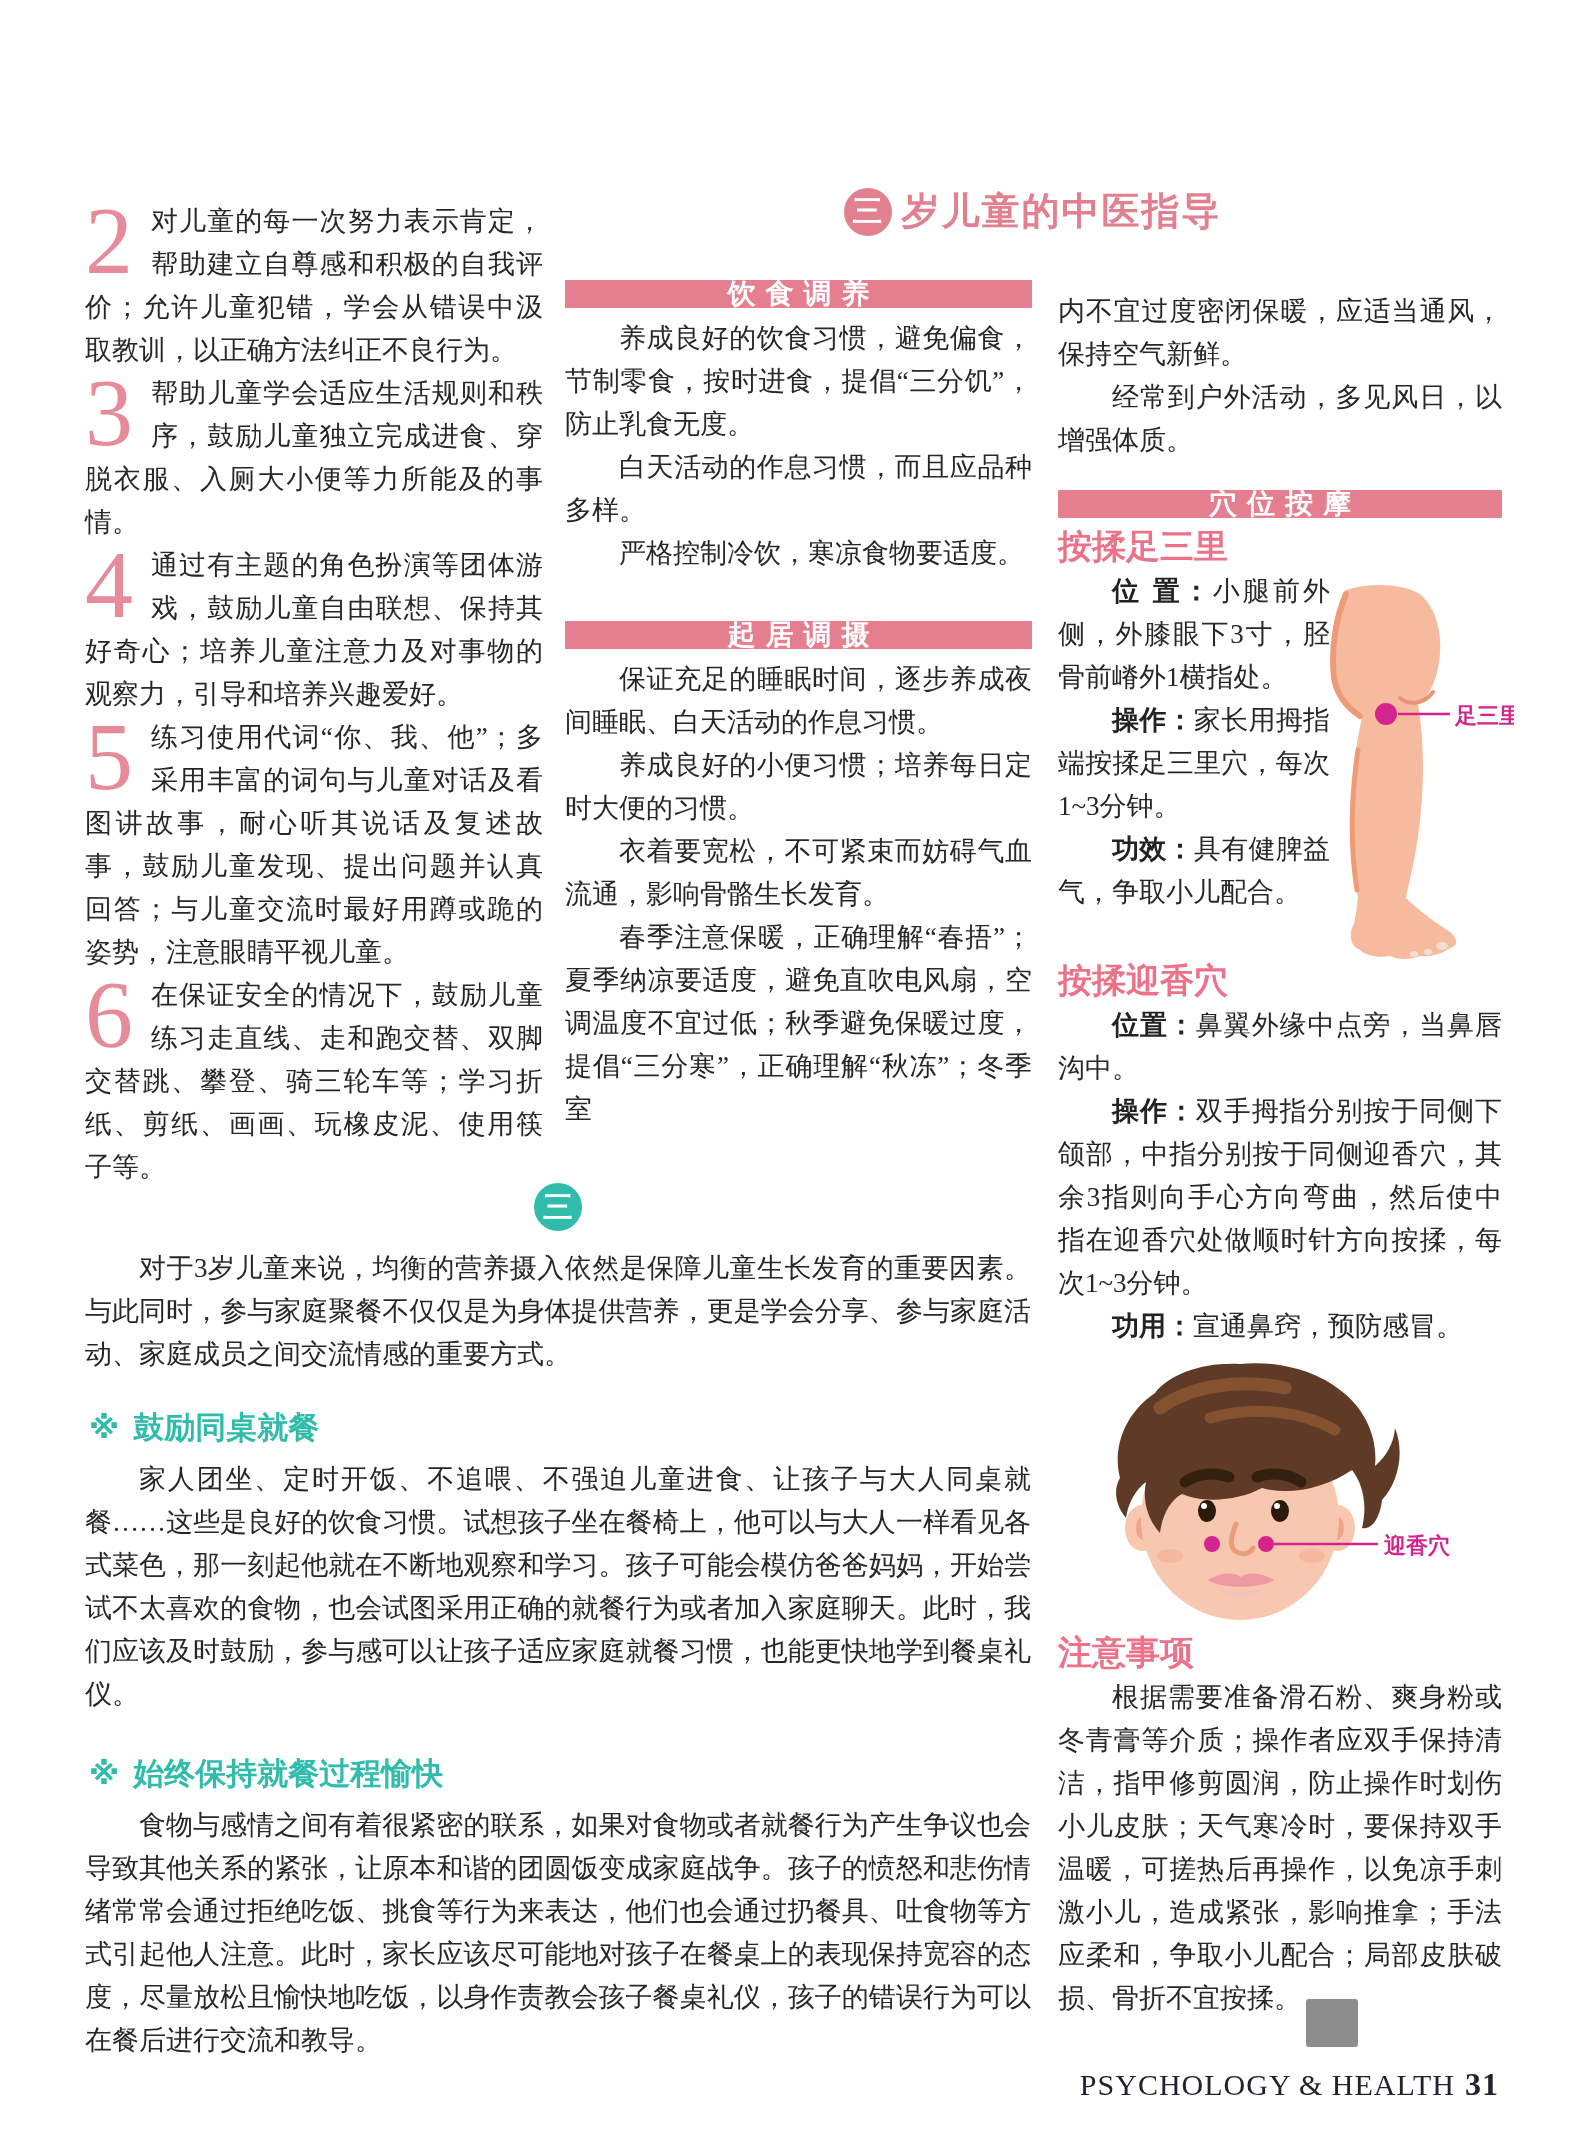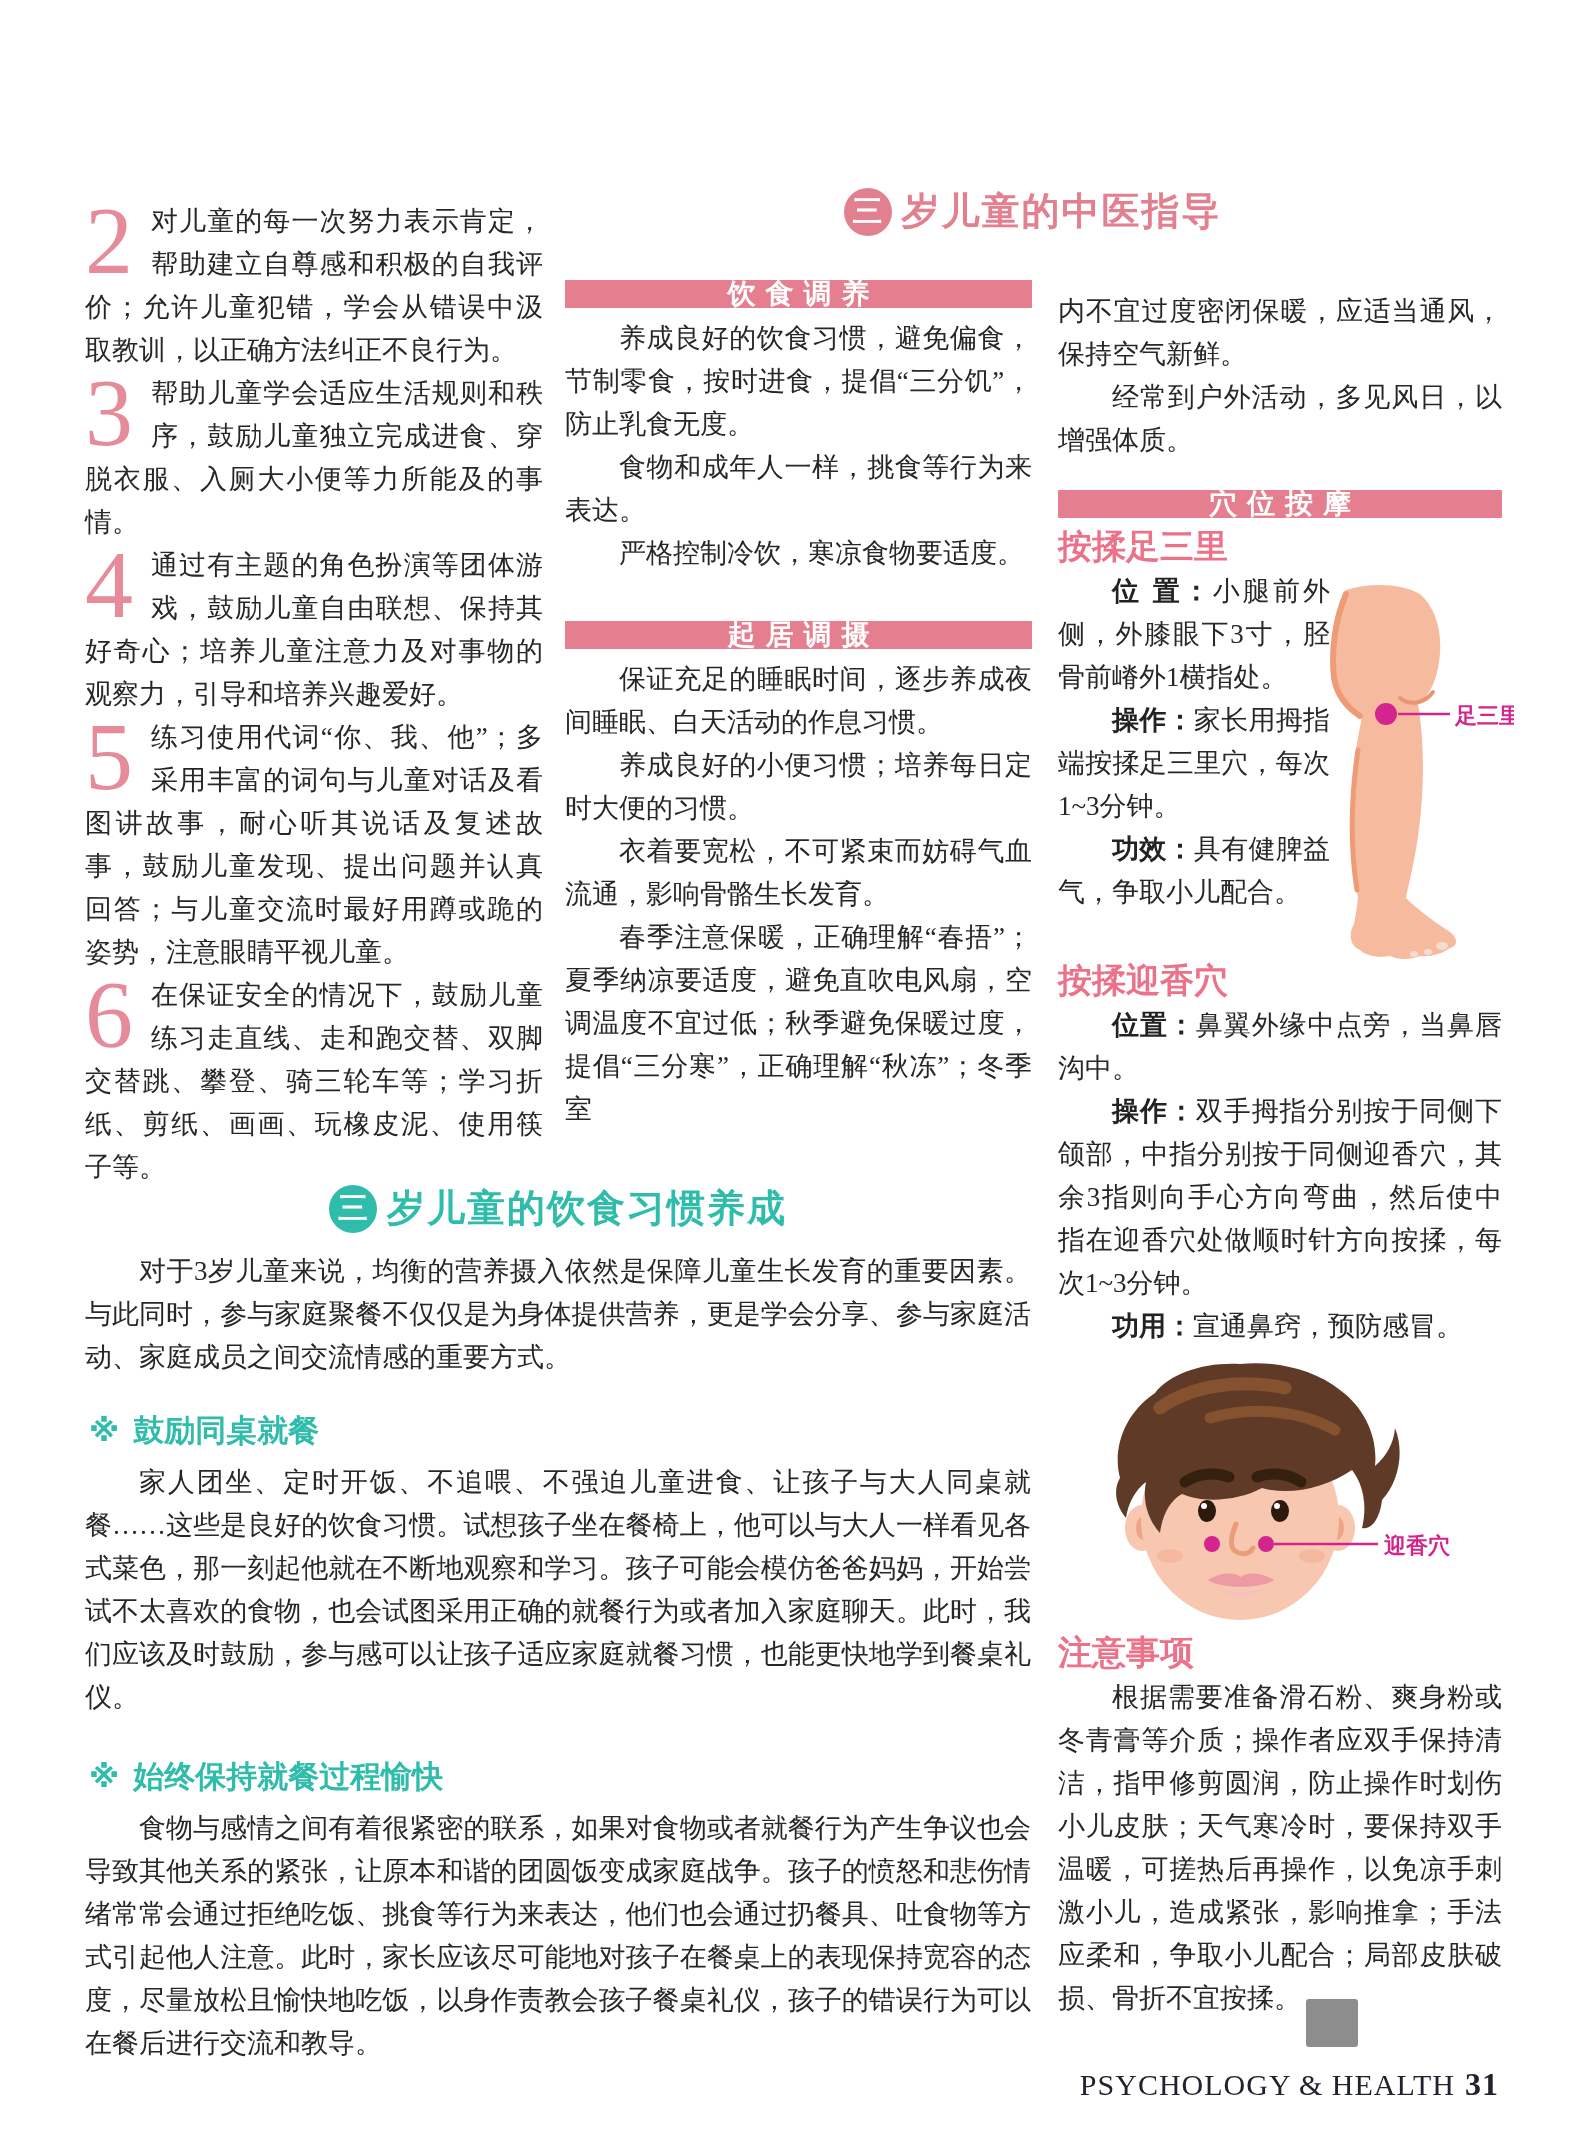--- a/index.html
+++ b/index.html
@@ -99,21 +99,21 @@
   </div>
 
   <div class="main-title t-pink tcm-title">
     <span class="badge">三</span>
     <span class="title-text">岁儿童的中医指导</span>
   </div>
 
   <div class="col-mid">
     <div class="banner">饮食调养</div>
     <p class="body indent">养成良好的饮食习惯，避免偏食，节制零食，按时进食，提倡“三分饥”，防止乳食无度。</p>
-    <p class="body indent">食物和成年人一样，挑食等行为来表达。</p>
+    <p class="body indent">白天活动的作息习惯，而且应品种多样。</p>
     <p class="body indent">严格控制冷饮，寒凉食物要适度。</p>
     <div class="banner second">起居调摄</div>
     <p class="body indent">保证充足的睡眠时间，逐步养成夜间睡眠、白天活动的作息习惯。</p>
     <p class="body indent">养成良好的小便习惯；培养每日定时大便的习惯。</p>
     <p class="body indent">衣着要宽松，不可紧束而妨碍气血流通，影响骨骼生长发育。</p>
     <p class="body indent">春季注意保暖，正确理解“春捂”；夏季纳凉要适度，避免直吹电风扇，空调温度不宜过低；秋季避免保暖过度，提倡“三分寒”，正确理解“秋冻”；冬季室</p>
   </div>
 
   <div class="col-right">
     <p class="body">内不宜过度密闭保暖，应适当通风，保持空气新鲜。</p>
@@ -200,21 +200,20 @@
           <span>健</span>
           <span>心</span>
           <span>康</span>
           <span>理</span>
         </span></p>
   </div>
 
   <div class="section-bottom">
     <div class="main-title t-teal bottom-title">
       <span class="badge">三</span>
-      <span class="title-text">岁儿童的饮食习惯养成</span>
     </div>
     <p class="body indent intro">对于3岁儿童来说，均衡的营养摄入依然是保障儿童生长发育的重要因素。与此同时，参与家庭聚餐不仅仅是为身体提供营养，更是学会分享、参与家庭活动、家庭成员之间交流情感的重要方式。</p>
 
     <h3 class="sub-teal"><span class="marker">※</span><span>鼓励同桌就餐</span></h3>
     <p class="body indent">家人团坐、定时开饭、不追喂、不强迫儿童进食、让孩子与大人同桌就餐……这些是良好的饮食习惯。试想孩子坐在餐椅上，他可以与大人一样看见各式菜色，那一刻起他就在不断地观察和学习。孩子可能会模仿爸爸妈妈，开始尝试不太喜欢的食物，也会试图采用正确的就餐行为或者加入家庭聊天。此时，我们应该及时鼓励，参与感可以让孩子适应家庭就餐习惯，也能更快地学到餐桌礼仪。</p>
 
     <h3 class="sub-teal second"><span class="marker">※</span><span>始终保持就餐过程愉快</span></h3>
     <p class="body indent">食物与感情之间有着很紧密的联系，如果对食物或者就餐行为产生争议也会导致其他关系的紧张，让原本和谐的团圆饭变成家庭战争。孩子的愤怒和悲伤情绪常常会通过拒绝吃饭、挑食等行为来表达，他们也会通过扔餐具、吐食物等方式引起他人注意。此时，家长应该尽可能地对孩子在餐桌上的表现保持宽容的态度，尽量放松且愉快地吃饭，以身作责教会孩子餐桌礼仪，孩子的错误行为可以在餐后进行交流和教导。</p>
   </div>
 

